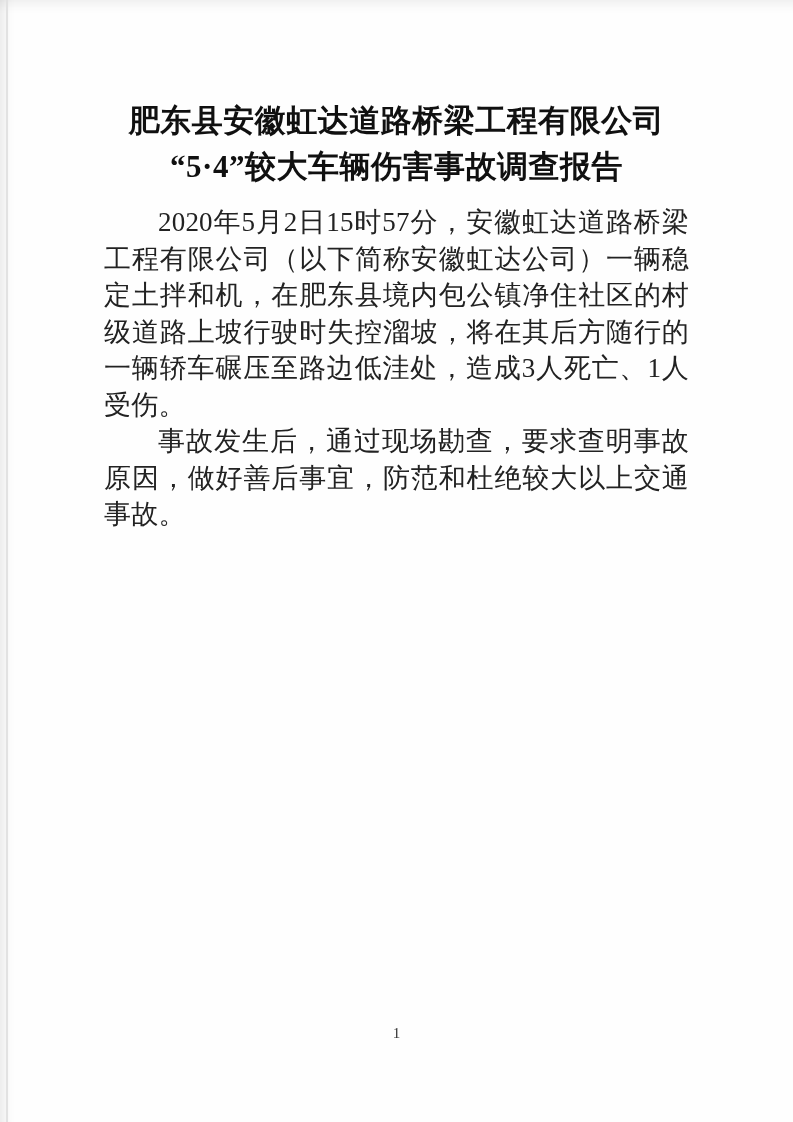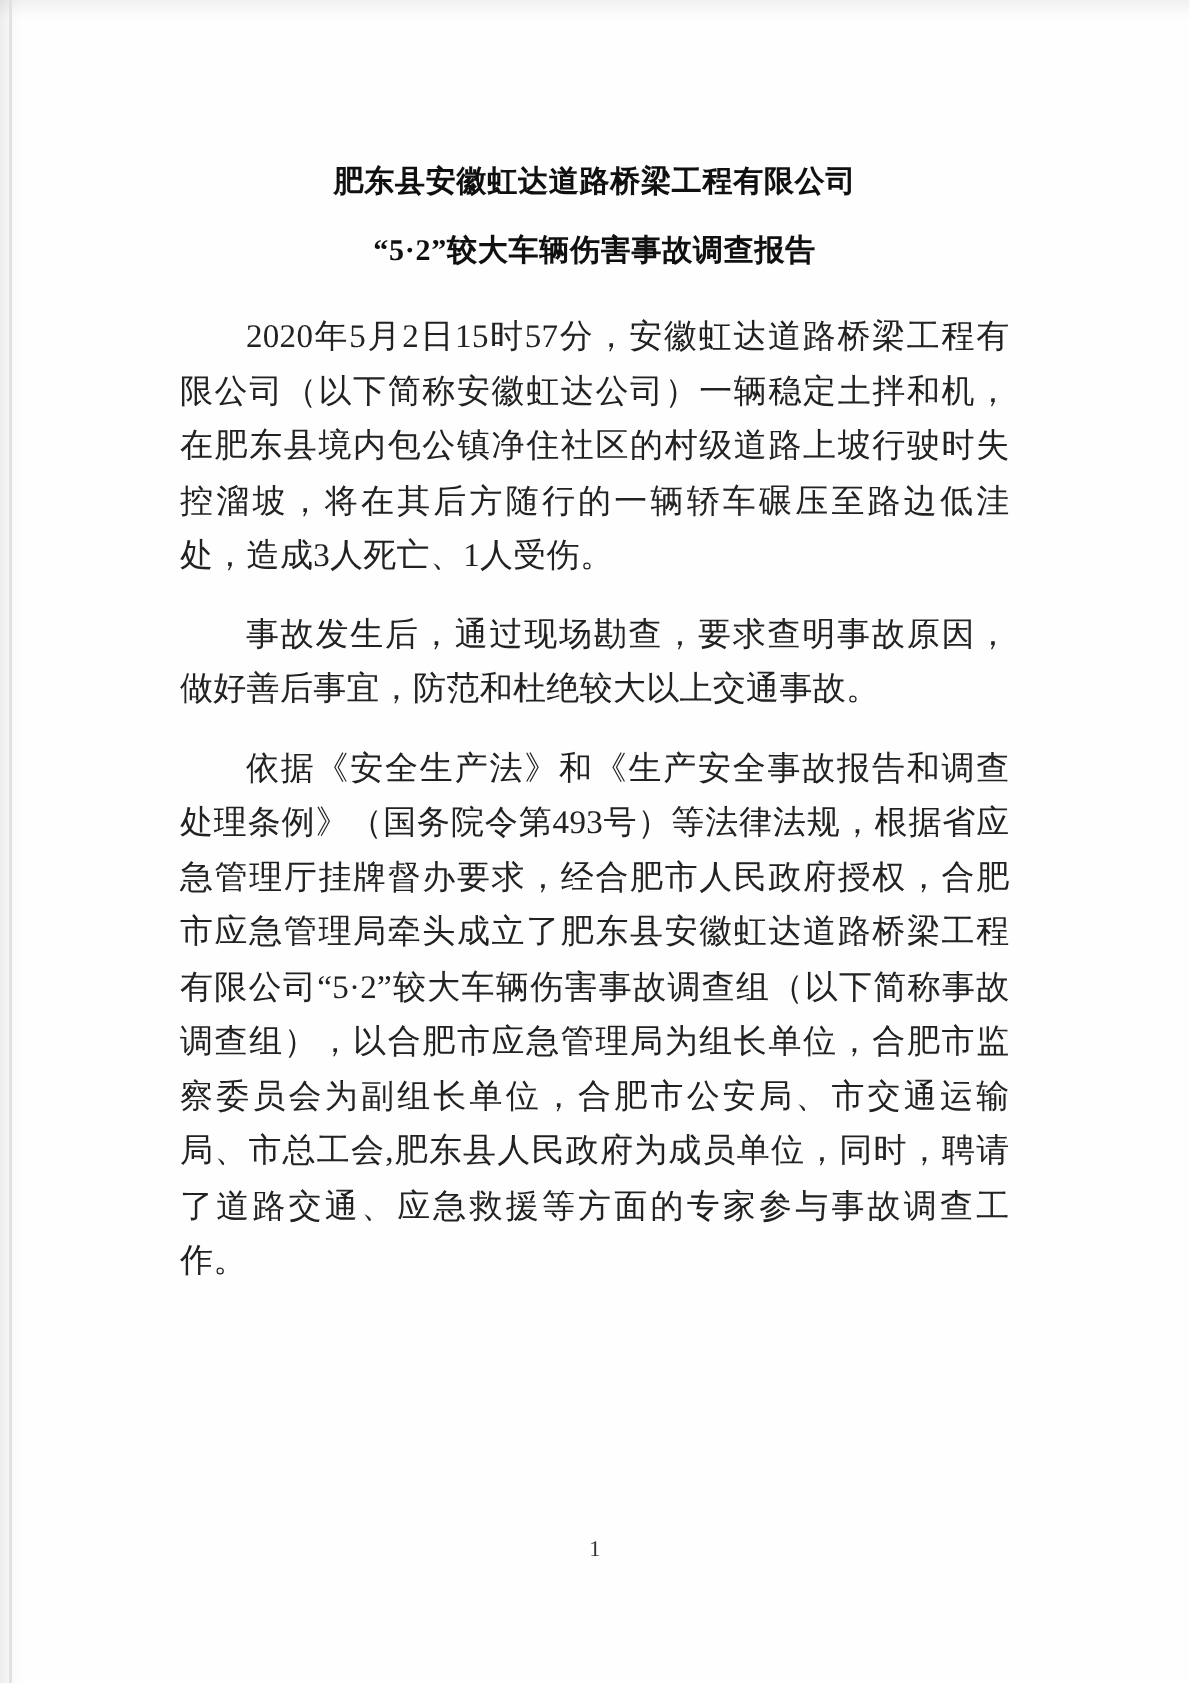--- a/index.html
+++ b/index.html
@@ -29,33 +29,33 @@
   }
   .doc-content {
     position: absolute;
     left: 104px;
     top: 98px;
     width: 585px;
   }
   .doc-title {
     margin: 0 0 14px 0;
     text-align: center;
-    font-size: 20px;
+    font-size: 31px;
     font-weight: 700;
     line-height: 46px;
     color: #101010;
     letter-spacing: 0.5px;
   }
   .doc-title .title-line {
     display: block;
     white-space: nowrap;
   }
   .doc-para {
-    margin: 16px;
-    font-size: 22px;
+    margin: 0;
+    font-size: 27px;
     line-height: 36.5px;
     color: #222222;
     text-align: justify;
     text-justify: inter-character;
     text-indent: 2em;
     letter-spacing: 0.2px;
   }
   .page-number {
     position: absolute;
     left: 0;
@@ -66,25 +66,24 @@
     color: #333333;
   }
 </style>
 </head>
 <body>
 
 <div class="scan-page">
   <div class="doc-content">
     <h1 class="doc-title">
       <span class="title-line">肥东县安徽虹达道路桥梁工程有限公司</span>
-      <span class="title-line">“5·2”较大车辆伤害事故调查报告</span>
+      <span class="title-line">“5·4”较大车辆伤害事故调查报告</span>
     </h1>
 
     <p class="doc-para">2020年5月2日15时57分，安徽虹达道路桥梁工程有限公司（以下简称安徽虹达公司）一辆稳定土拌和机，在肥东县境内包公镇净住社区的村级道路上坡行驶时失控溜坡，将在其后方随行的一辆轿车碾压至路边低洼处，造成3人死亡、1人受伤。</p>
 
     <p class="doc-para">事故发生后，通过现场勘查，要求查明事故原因，做好善后事宜，防范和杜绝较大以上交通事故。</p>
 
-    <p class="doc-para">依据《安全生产法》和《生产安全事故报告和调查处理条例》（国务院令第493号）等法律法规，根据省应急管理厅挂牌督办要求，经合肥市人民政府授权，合肥市应急管理局牵头成立了肥东县安徽虹达道路桥梁工程有限公司“5·2”较大车辆伤害事故调查组（以下简称事故调查组），以合肥市应急管理局为组长单位，合肥市监察委员会为副组长单位，合肥市公安局、市交通运输局、市总工会,肥东县人民政府为成员单位，同时，聘请了道路交通、应急救援等方面的专家参与事故调查工作。</p>
 
   </div>
 
   <div class="page-number">1</div>
 </div>
 
 </body></html>

